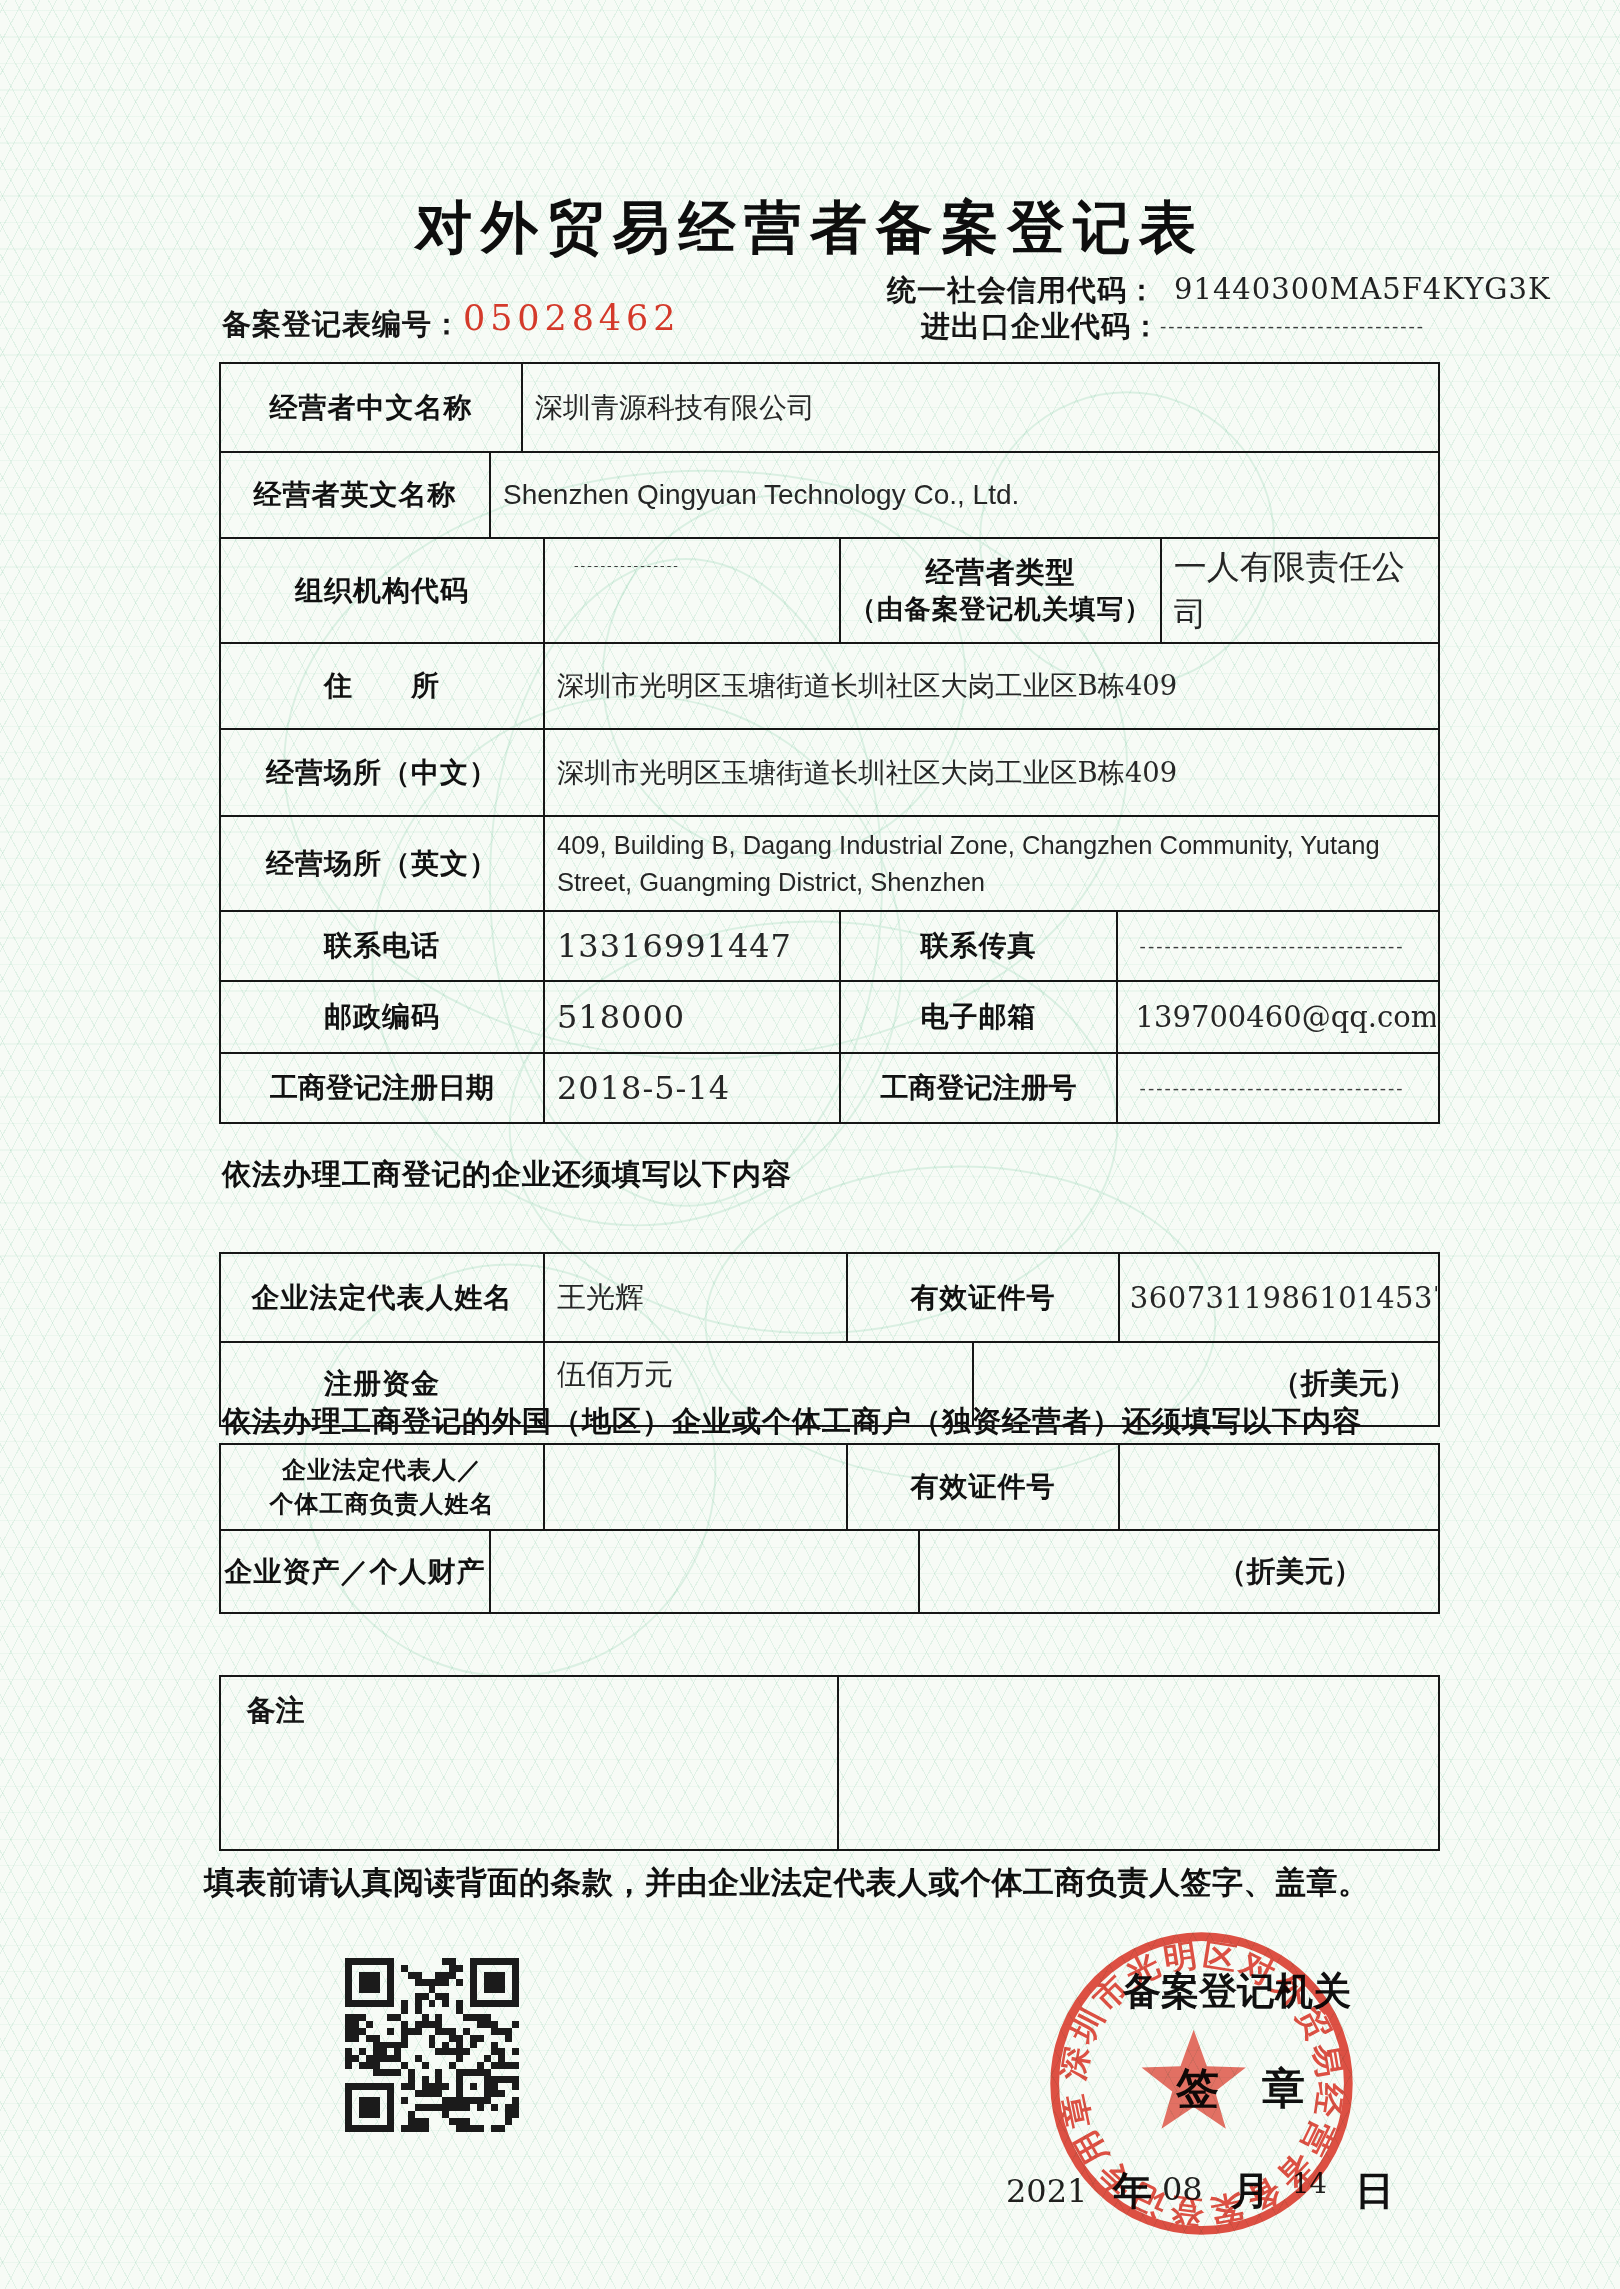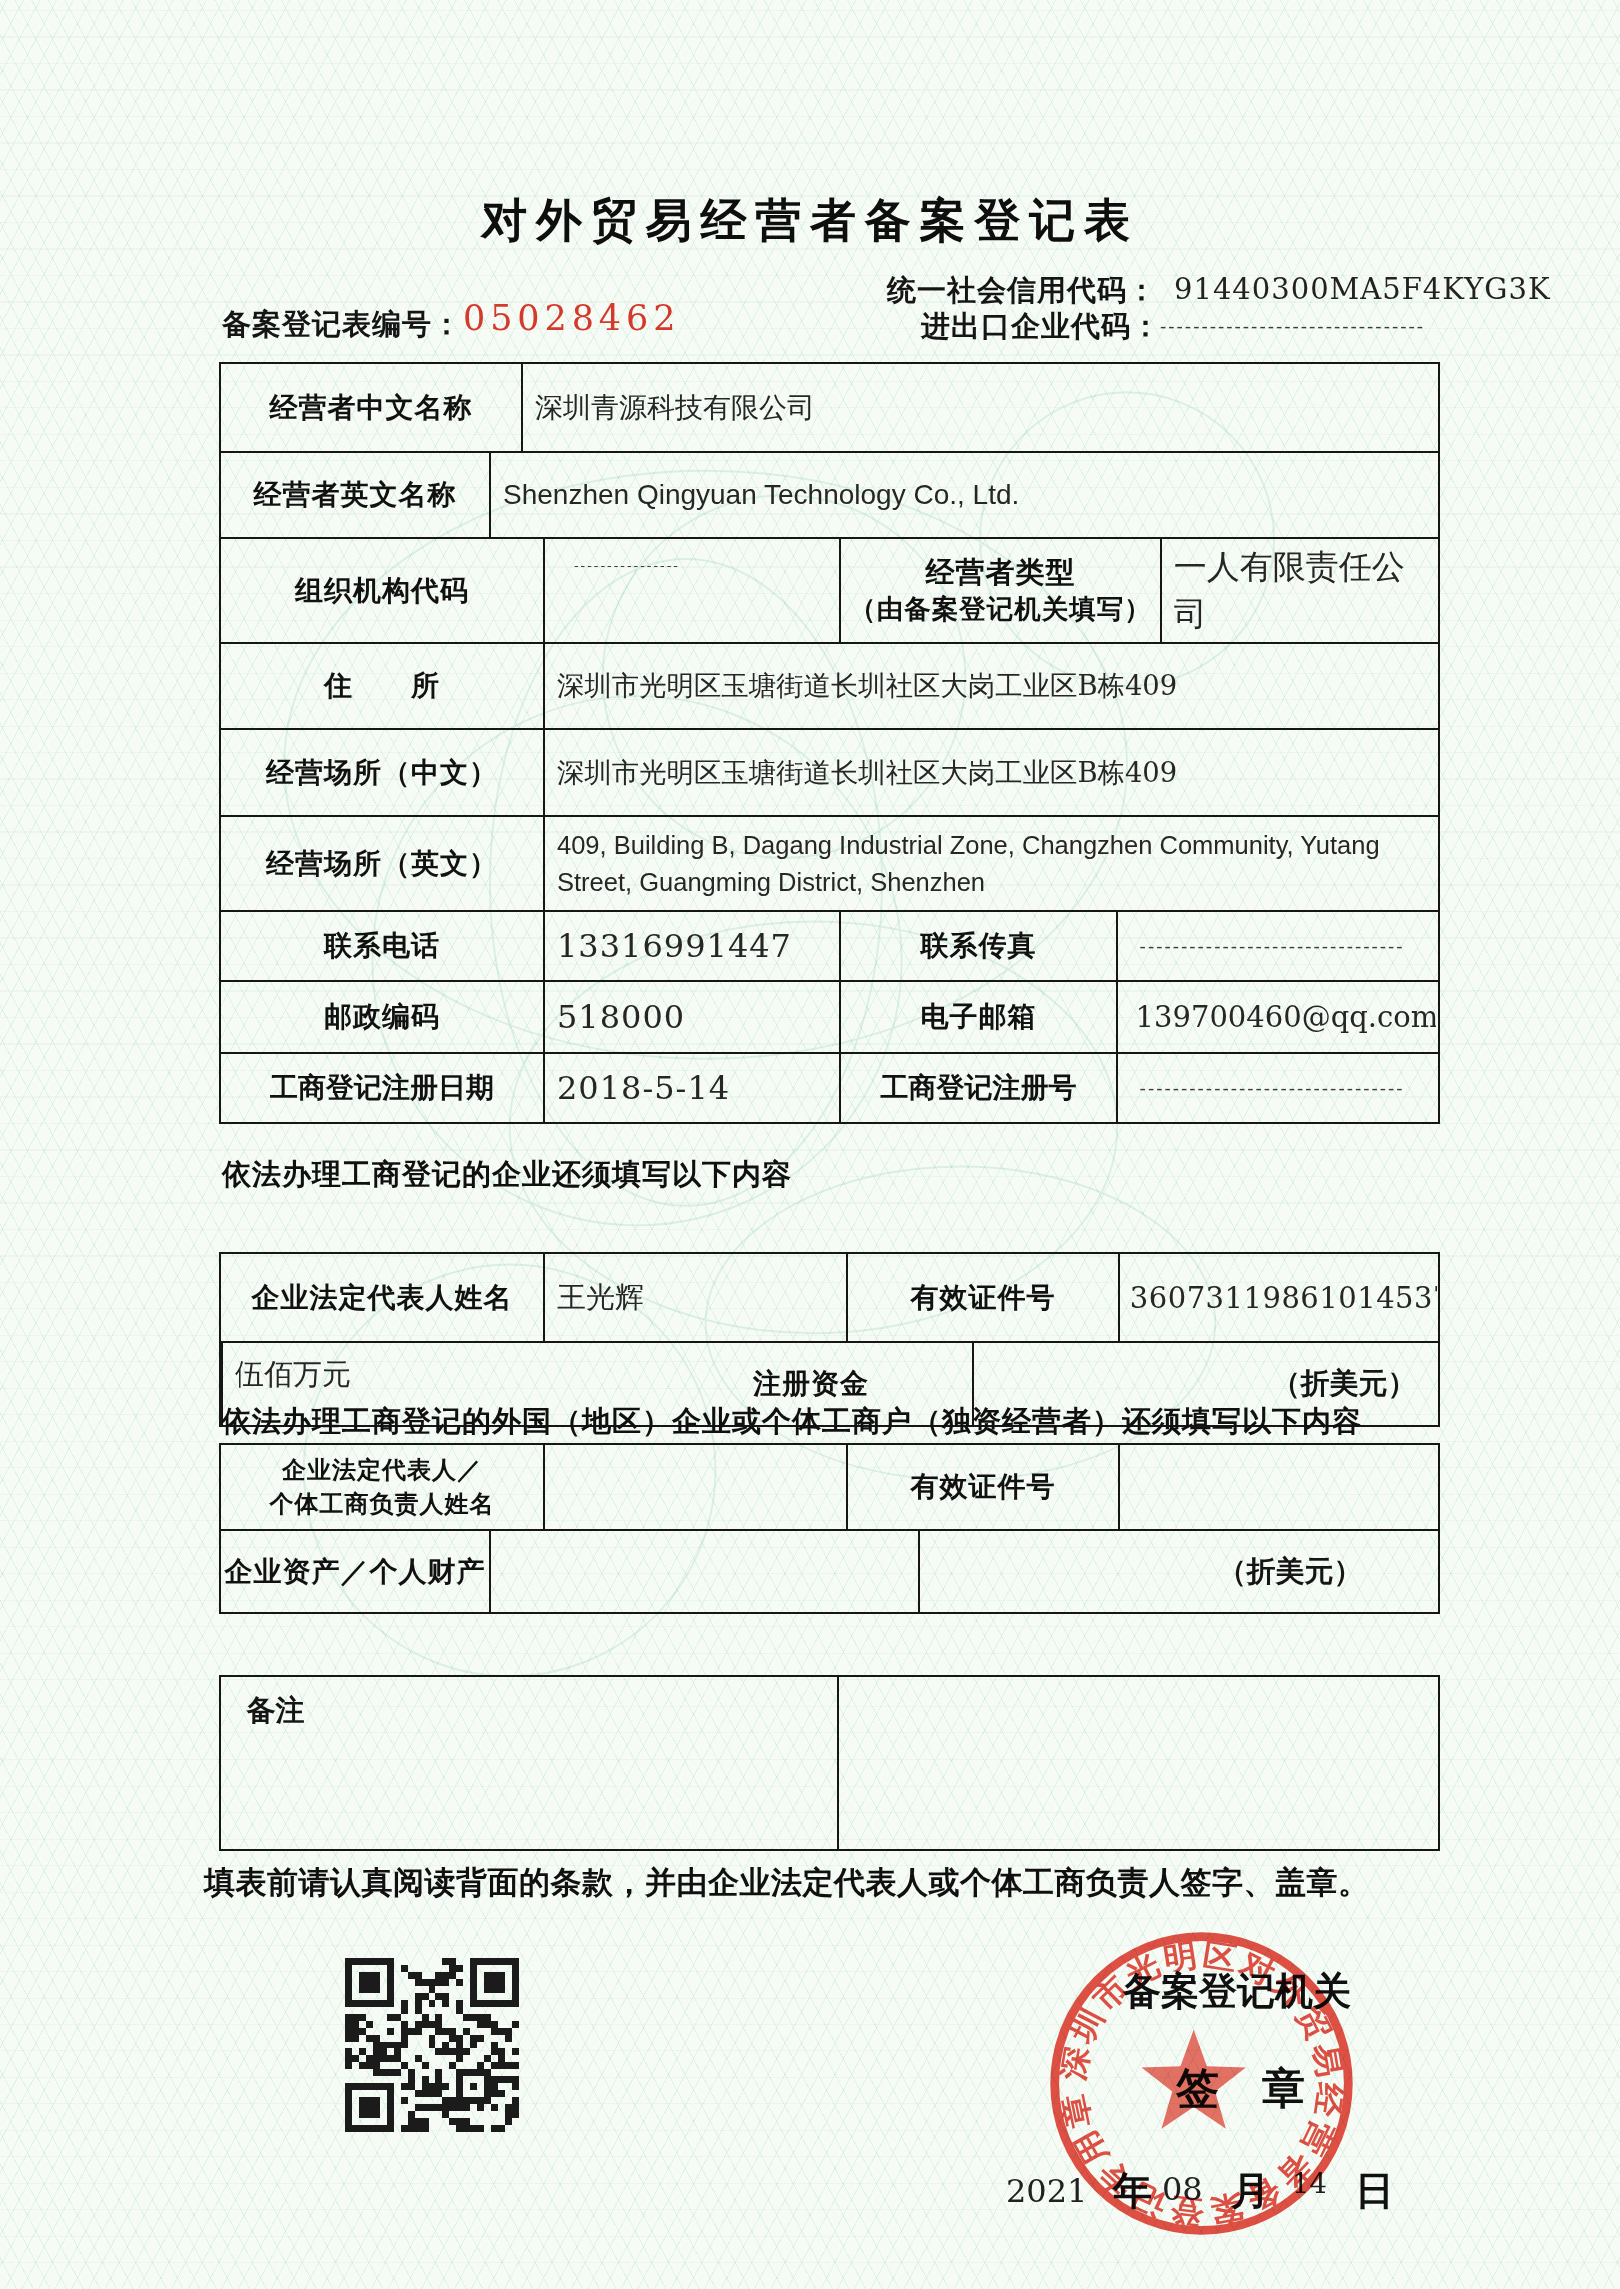--- a/index.html
+++ b/index.html
@@ -7,21 +7,21 @@
     position:relative;width:1620px;height:2290px;margin:0 auto;overflow:hidden;
     background-color:#f7fbf6;
     background-image:
       repeating-linear-gradient(62deg, rgba(137,205,170,0.20) 0 1px, transparent 1px 14.7px),
       repeating-linear-gradient(-62deg, rgba(137,205,170,0.20) 0 1px, transparent 1px 14.7px),
       repeating-linear-gradient(0deg, rgba(137,205,170,0.10) 0 1px, transparent 1px 26.5px);
     font-family:"Liberation Sans","DejaVu Sans",sans-serif;color:#151515;
   }
   .abs{position:absolute;}
   .wm{position:absolute;inset:0;pointer-events:none;}
-  #title{left:0;right:0;top:190px;text-align:center;font-size:46px;font-weight:700;letter-spacing:8.8px;color:#0e0e0e;}
+  #title{left:0;right:0;top:190px;text-align:center;font-size:57px;font-weight:700;letter-spacing:8.8px;color:#0e0e0e;}
   .hlabel{font-size:29px;font-weight:600;letter-spacing:1px;}
   .serifv{font-family:"DejaVu Serif","Liberation Serif",serif;}
   #credit-label{left:887px;top:271px;}
   #credit-value{left:1174px;top:272px;font-size:29px;letter-spacing:1px;color:#222;}
   #formno-label{left:222px;top:305px;}
   #formno-value{left:463px;top:298px;font-size:35px;letter-spacing:4.9px;color:#d43a2b;}
   #ie-label{left:921px;top:307px;}
   .dash{font-family:"DejaVu Serif","Liberation Serif",serif;font-size:18.6px;letter-spacing:2px;color:#3c3c3c;white-space:nowrap;}
   #ie-blank{left:1160px;top:316px;}
 
@@ -138,22 +138,22 @@
 
   <div class="abs sec-head" style="top:1155px;">依法办理工商登记的企业还须填写以下内容</div>
   <div class="tbl" style="top:1224px;margin-top:28px;">
     <div class="row first" style="height:87px;">
       <div class="cell first lab" style="width:322px;">企业法定代表人姓名</div>
       <div class="cell val" style="width:303px;font-size:29px;">王光辉</div>
       <div class="cell lab" style="width:272px;">有效证件号</div>
       <div class="cell val" style="width:319px;padding-left:9.8px;font-size:29px;letter-spacing:0.5px;">360731198610145372</div>
     </div>
     <div class="row" style="height:84px;">
+      <div class="cell first lab" style="width:322px;">注册资金</div>
       <div class="cell val" style="width:429px;align-items:flex-start;padding-top:11.8px;font-size:29px;">伍佰万元</div>
-      <div class="cell first lab" style="width:322px;">注册资金</div>
       <div class="cell suffix-cell" style="width:464px;">（折美元）</div>
     </div>
   </div>
 
   <div class="abs sec-head" style="top:1402px;">依法办理工商登记的外国（地区）企业或个体工商户（独资经营者）还须填写以下内容</div>
   <div class="tbl" style="top:1443px;">
     <div class="row first" style="height:84px;">
       <div class="cell first lab preline" style="width:322px;font-size:24px;line-height:1.4;">企业法定代表人／
 个体工商负责人姓名</div>
       <div class="cell" style="width:303px;"></div>

